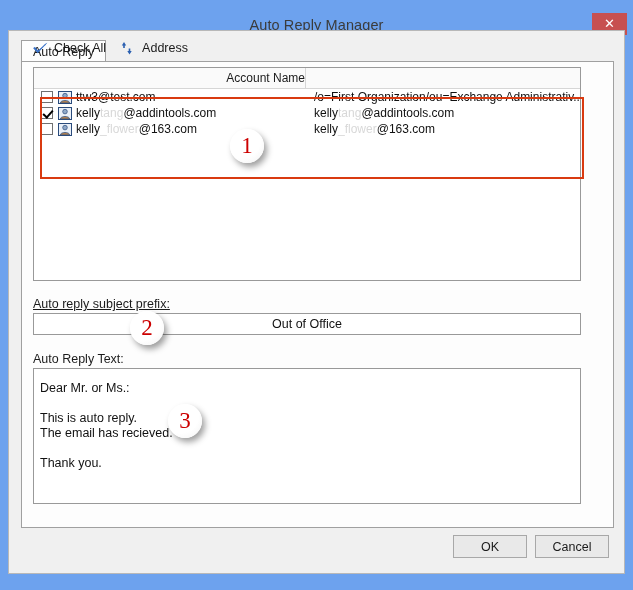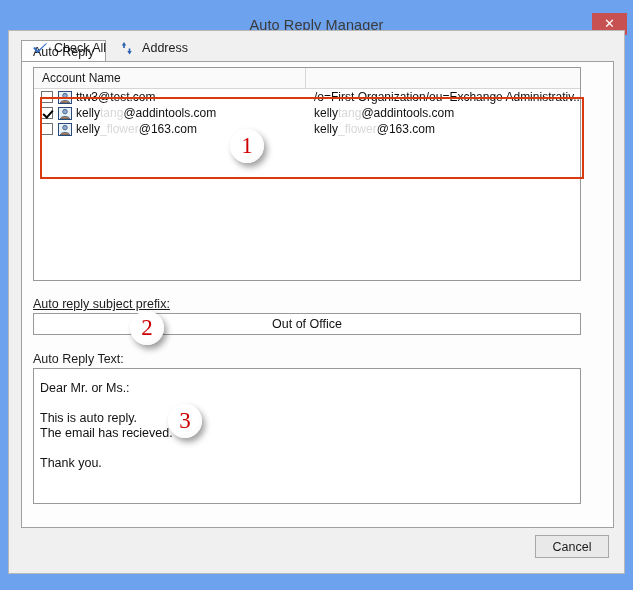--- a/index.html
+++ b/index.html
@@ -141,20 +141,21 @@
     border-bottom: 1px solid #d6d6d6;
     box-sizing: border-box;
   }
   .lh-cell {
     font-size: 12px;
     color: #1b1b1b;
     line-height: 20px;
     padding-left: 8px;
     box-sizing: border-box;
     border-right: 1px solid #d6d6d6;
+    text-align: right;
   }
   .lh-cell.c1 { width: 272px; }
   .lh-cell.c2 { width: 274px; border-right: none; }
 
   .list-row {
     display: flex;
     height: 16px;
     align-items: center;
   }
   .row-c1 {
@@ -393,20 +394,21 @@
     <input class="text-input" type="text" value="Out of Office" style="">
 
     <div class="field-label lbl-body">Auto Reply Text:</div>
     <textarea class="text-area" style="">Dear Mr. or Ms.:
 
 This is auto reply.
 The email has recieved.
 
 Thank you.</textarea>
 
+    <button class="btn btn-ok">OK</button>
     <button class="btn btn-cancel">Cancel</button>
 
     <div class="anno-rect"></div>
     <div class="anno-badge badge-1">1</div>
     <div class="anno-badge badge-2">2</div>
     <div class="anno-badge badge-3">3</div>
 
   </div>
 </div>
 

